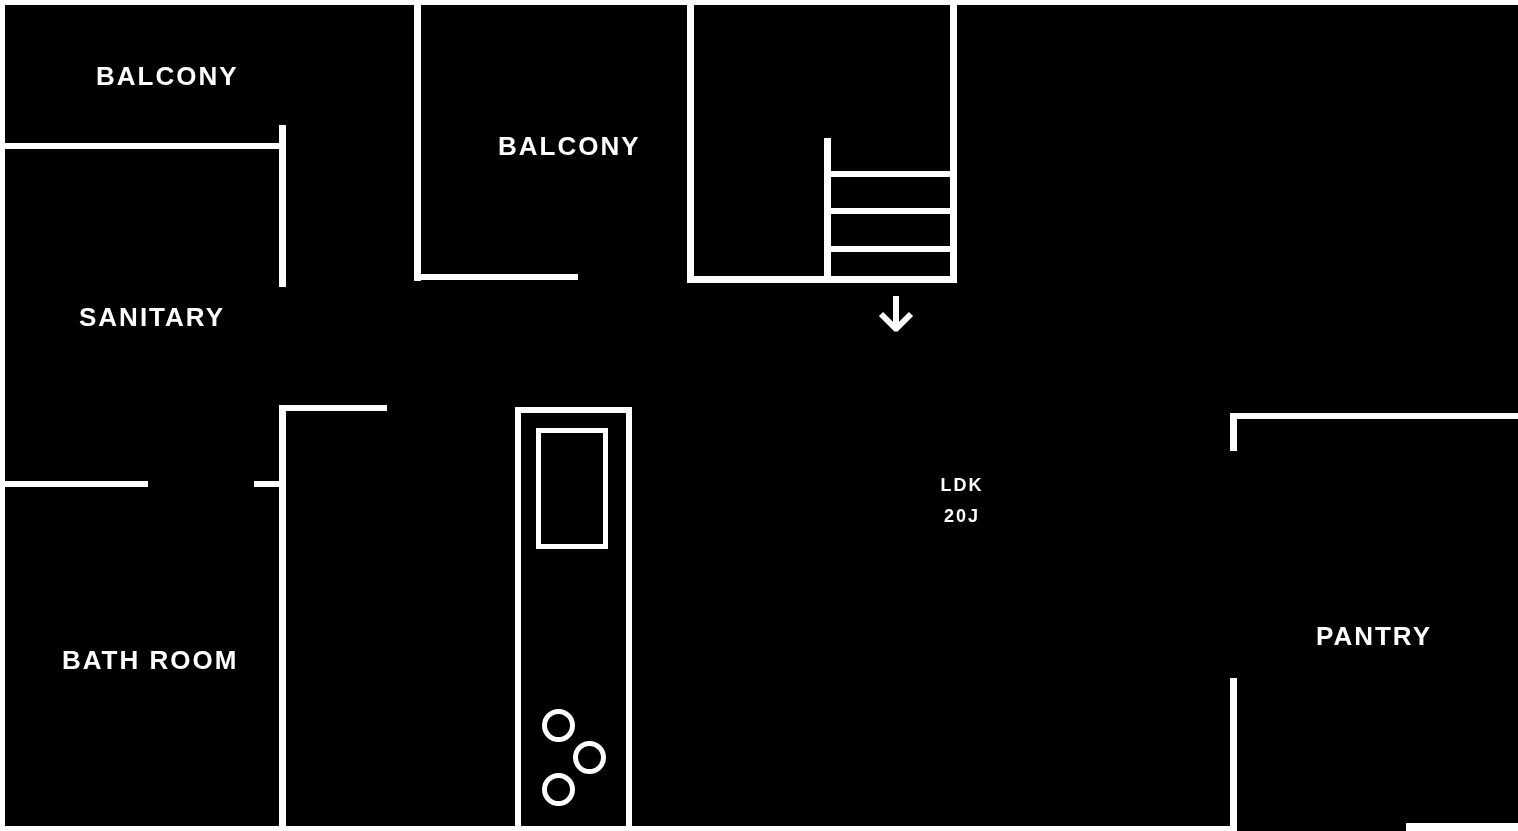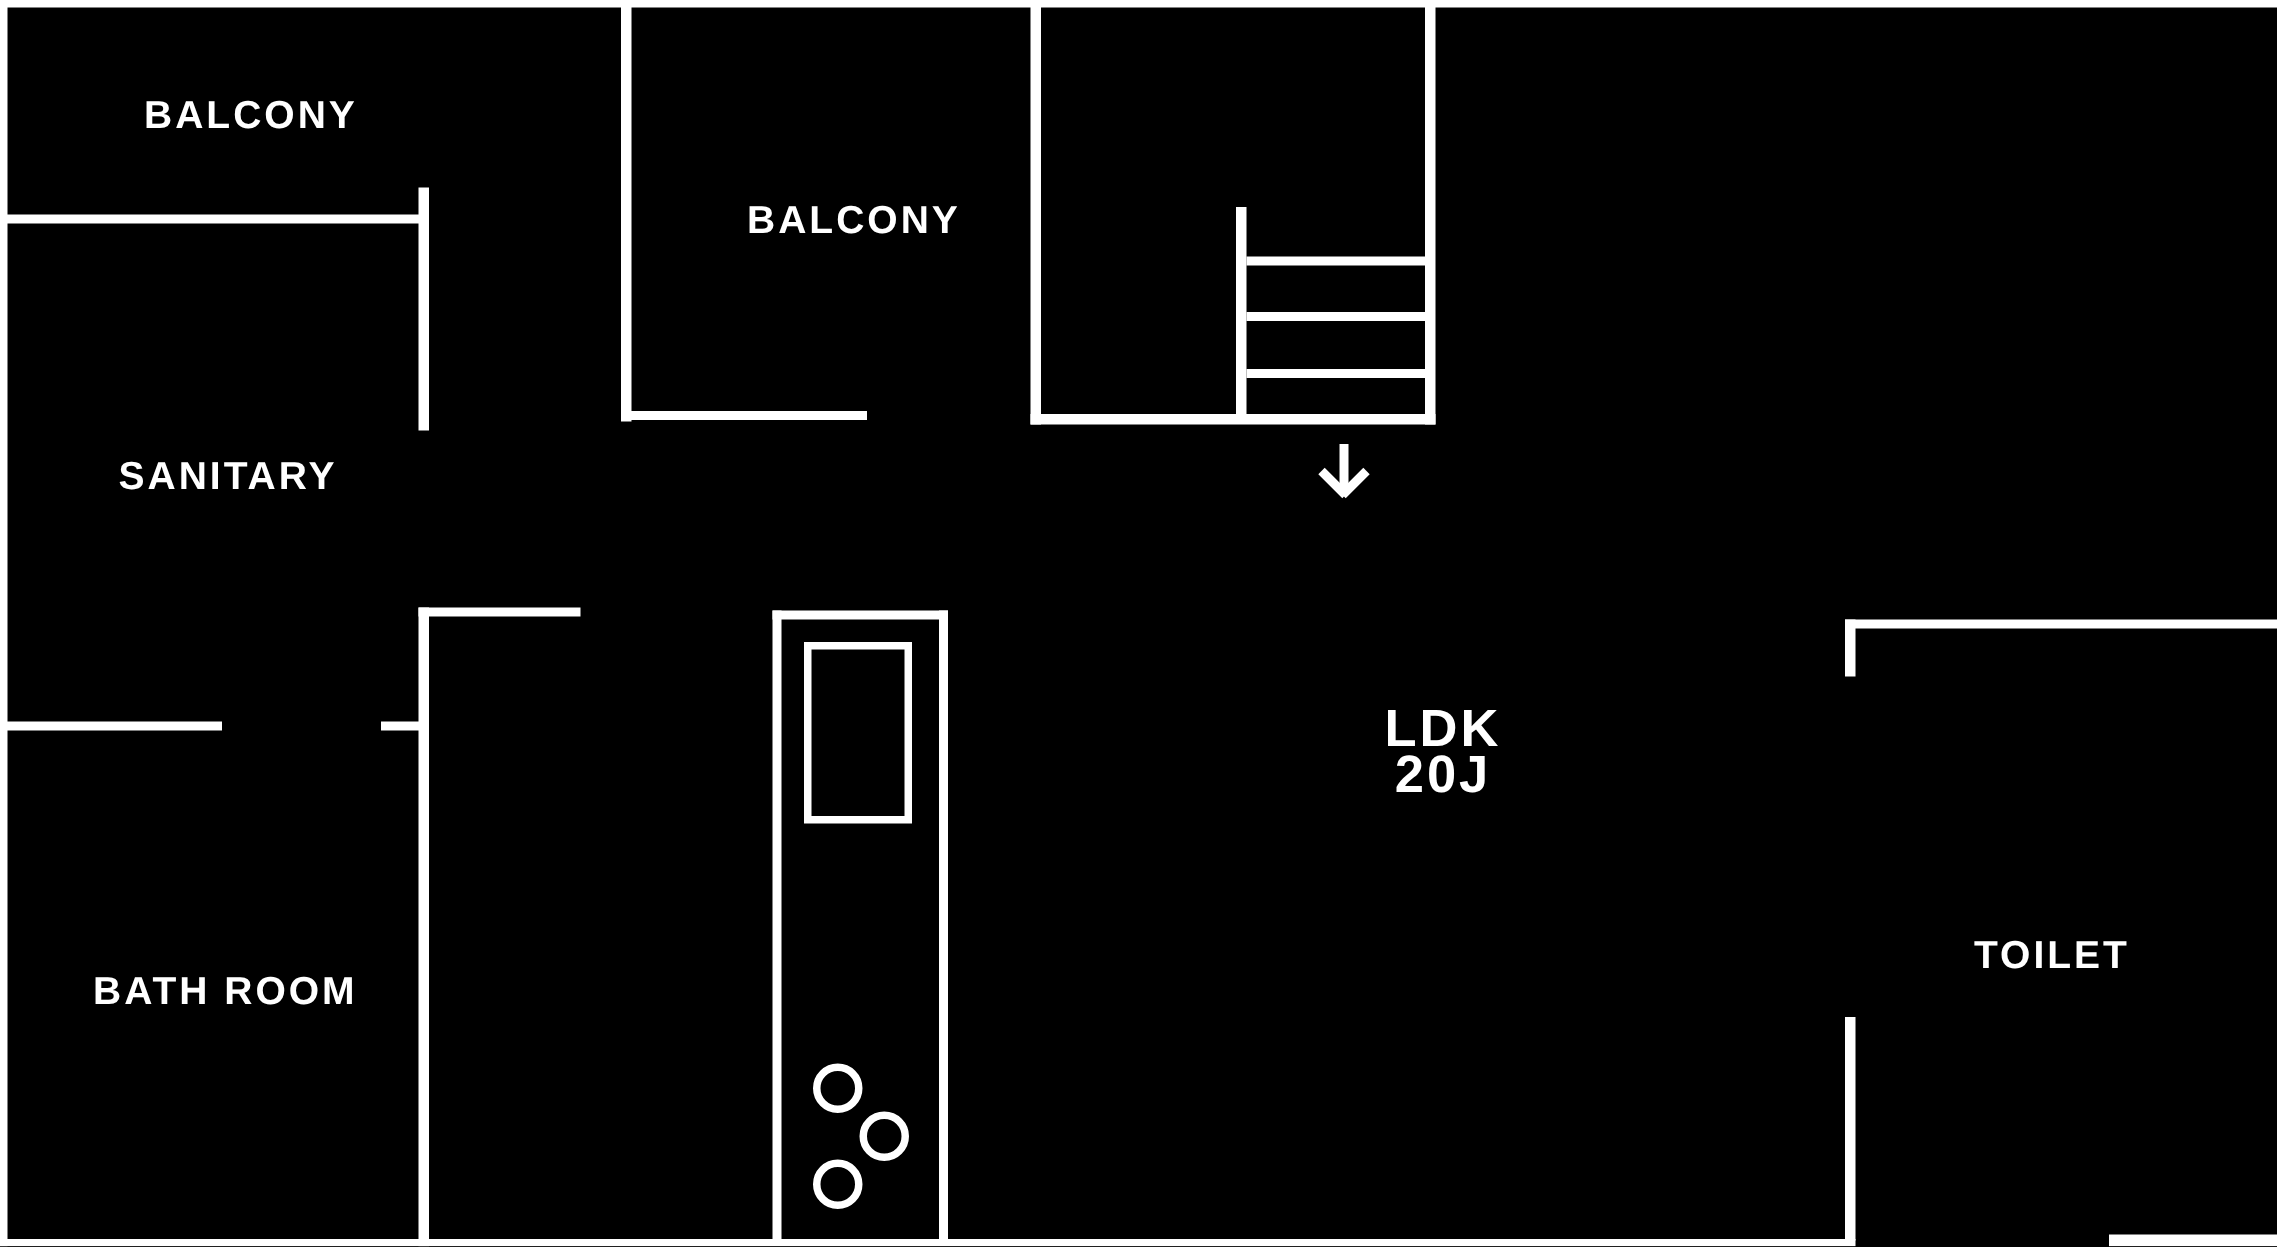--- a/index.html
+++ b/index.html
@@ -23,21 +23,21 @@
     font-size:26px;
     letter-spacing:2px;
     line-height:1;
     white-space:pre;
   }
   .ldk-block{
     position:absolute;
     left:902px;top:470px;width:120px;
     color:var(--text);
     font-weight:bold;
-    font-size:35px;
+    font-size:18px;
     letter-spacing:2px;
     line-height:31px;
     text-align:center;
   }
   .ring{
     position:absolute;
     width:33px;height:33px;
     border:5px solid var(--line);
     border-radius:50%;
     box-sizing:border-box;
@@ -95,20 +95,20 @@
   <div class="wall" style="left:515px;top:407px;width:117px;height:6px;"></div>
   <div class="sink"></div>
   <div class="ring" style="left:542px;top:709px;"></div>
   <div class="ring" style="left:573px;top:741px;"></div>
   <div class="ring" style="left:542px;top:773px;"></div>
 
   <div class="label" style="left:96px;top:63px;">BALCONY</div>
   <div class="label" style="left:79px;top:304px;text-align:center;">SANITARY</div>
   <div class="label" style="left:62px;top:647px;text-align:right;">BATH ROOM</div>
   <div class="label" style="left:498px;top:133px;">BALCONY</div>
-  <div class="label" style="left:1316px;top:623px;">TOILET</div>
+  <div class="label" style="left:1316px;top:623px;">PANTRY</div>
 
   <div class="ldk-block">
     <div>LDK</div>
     <div>20J</div>
   </div>
 
 </div>
 
 </body></html>

